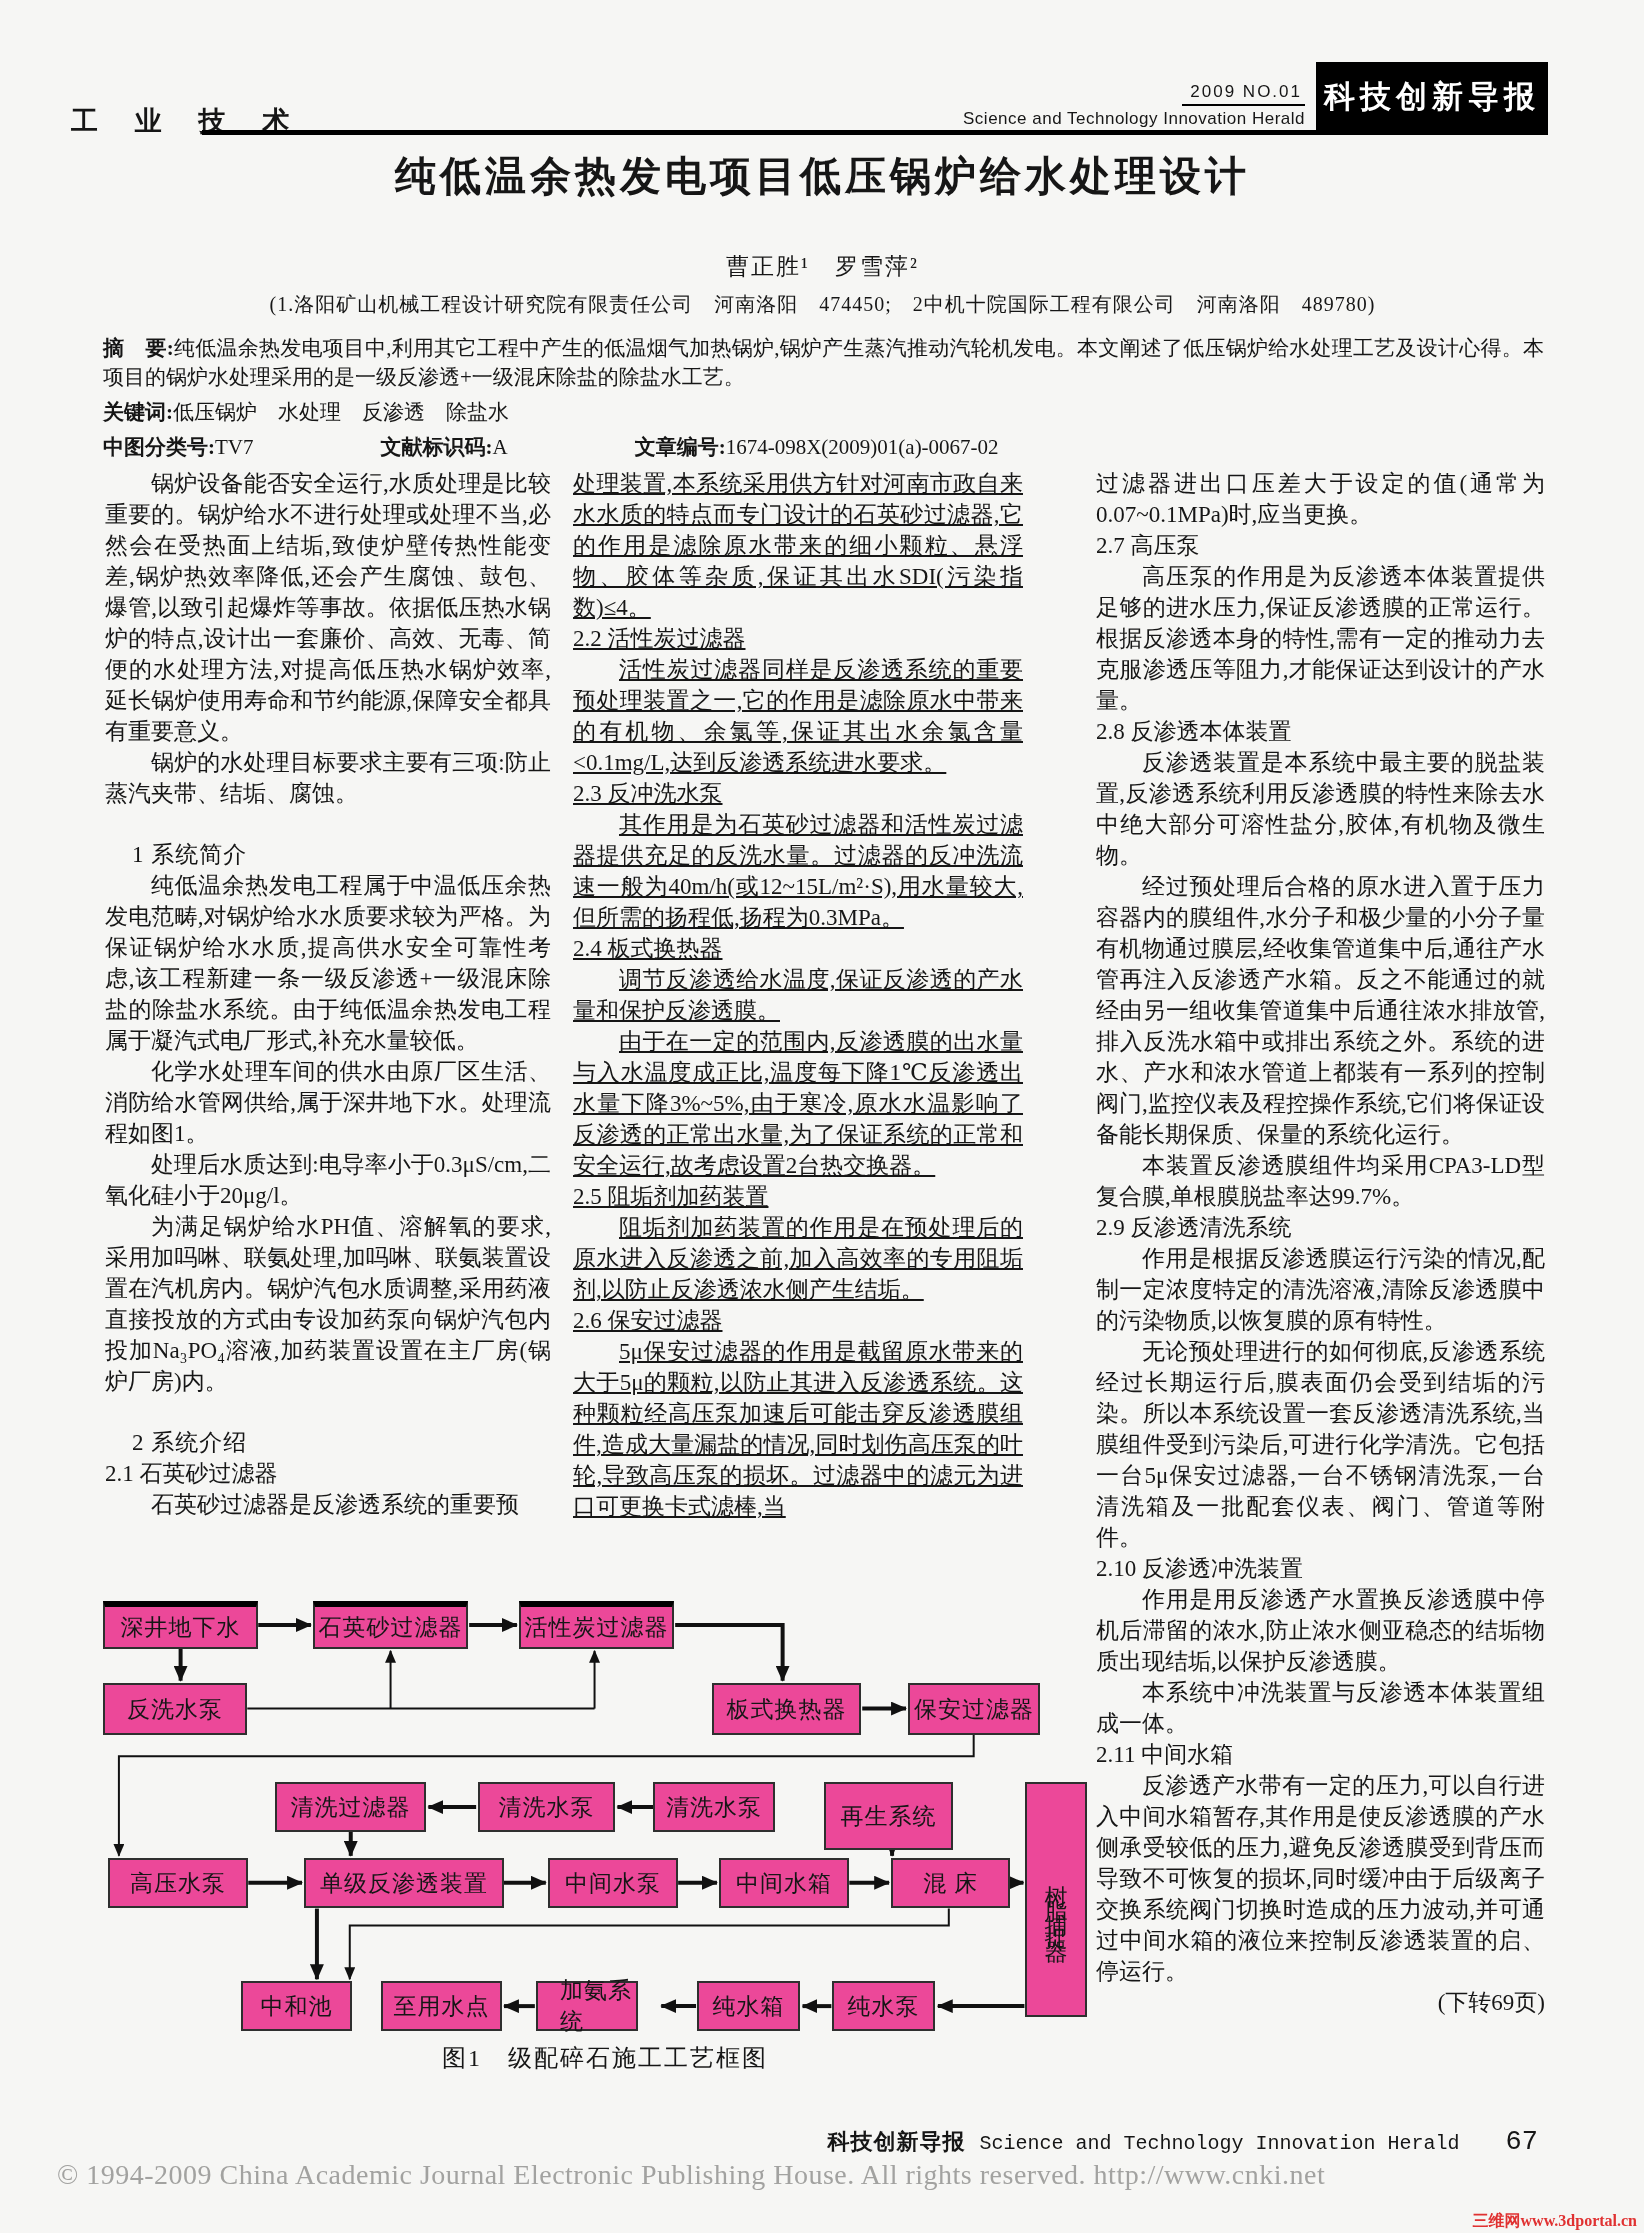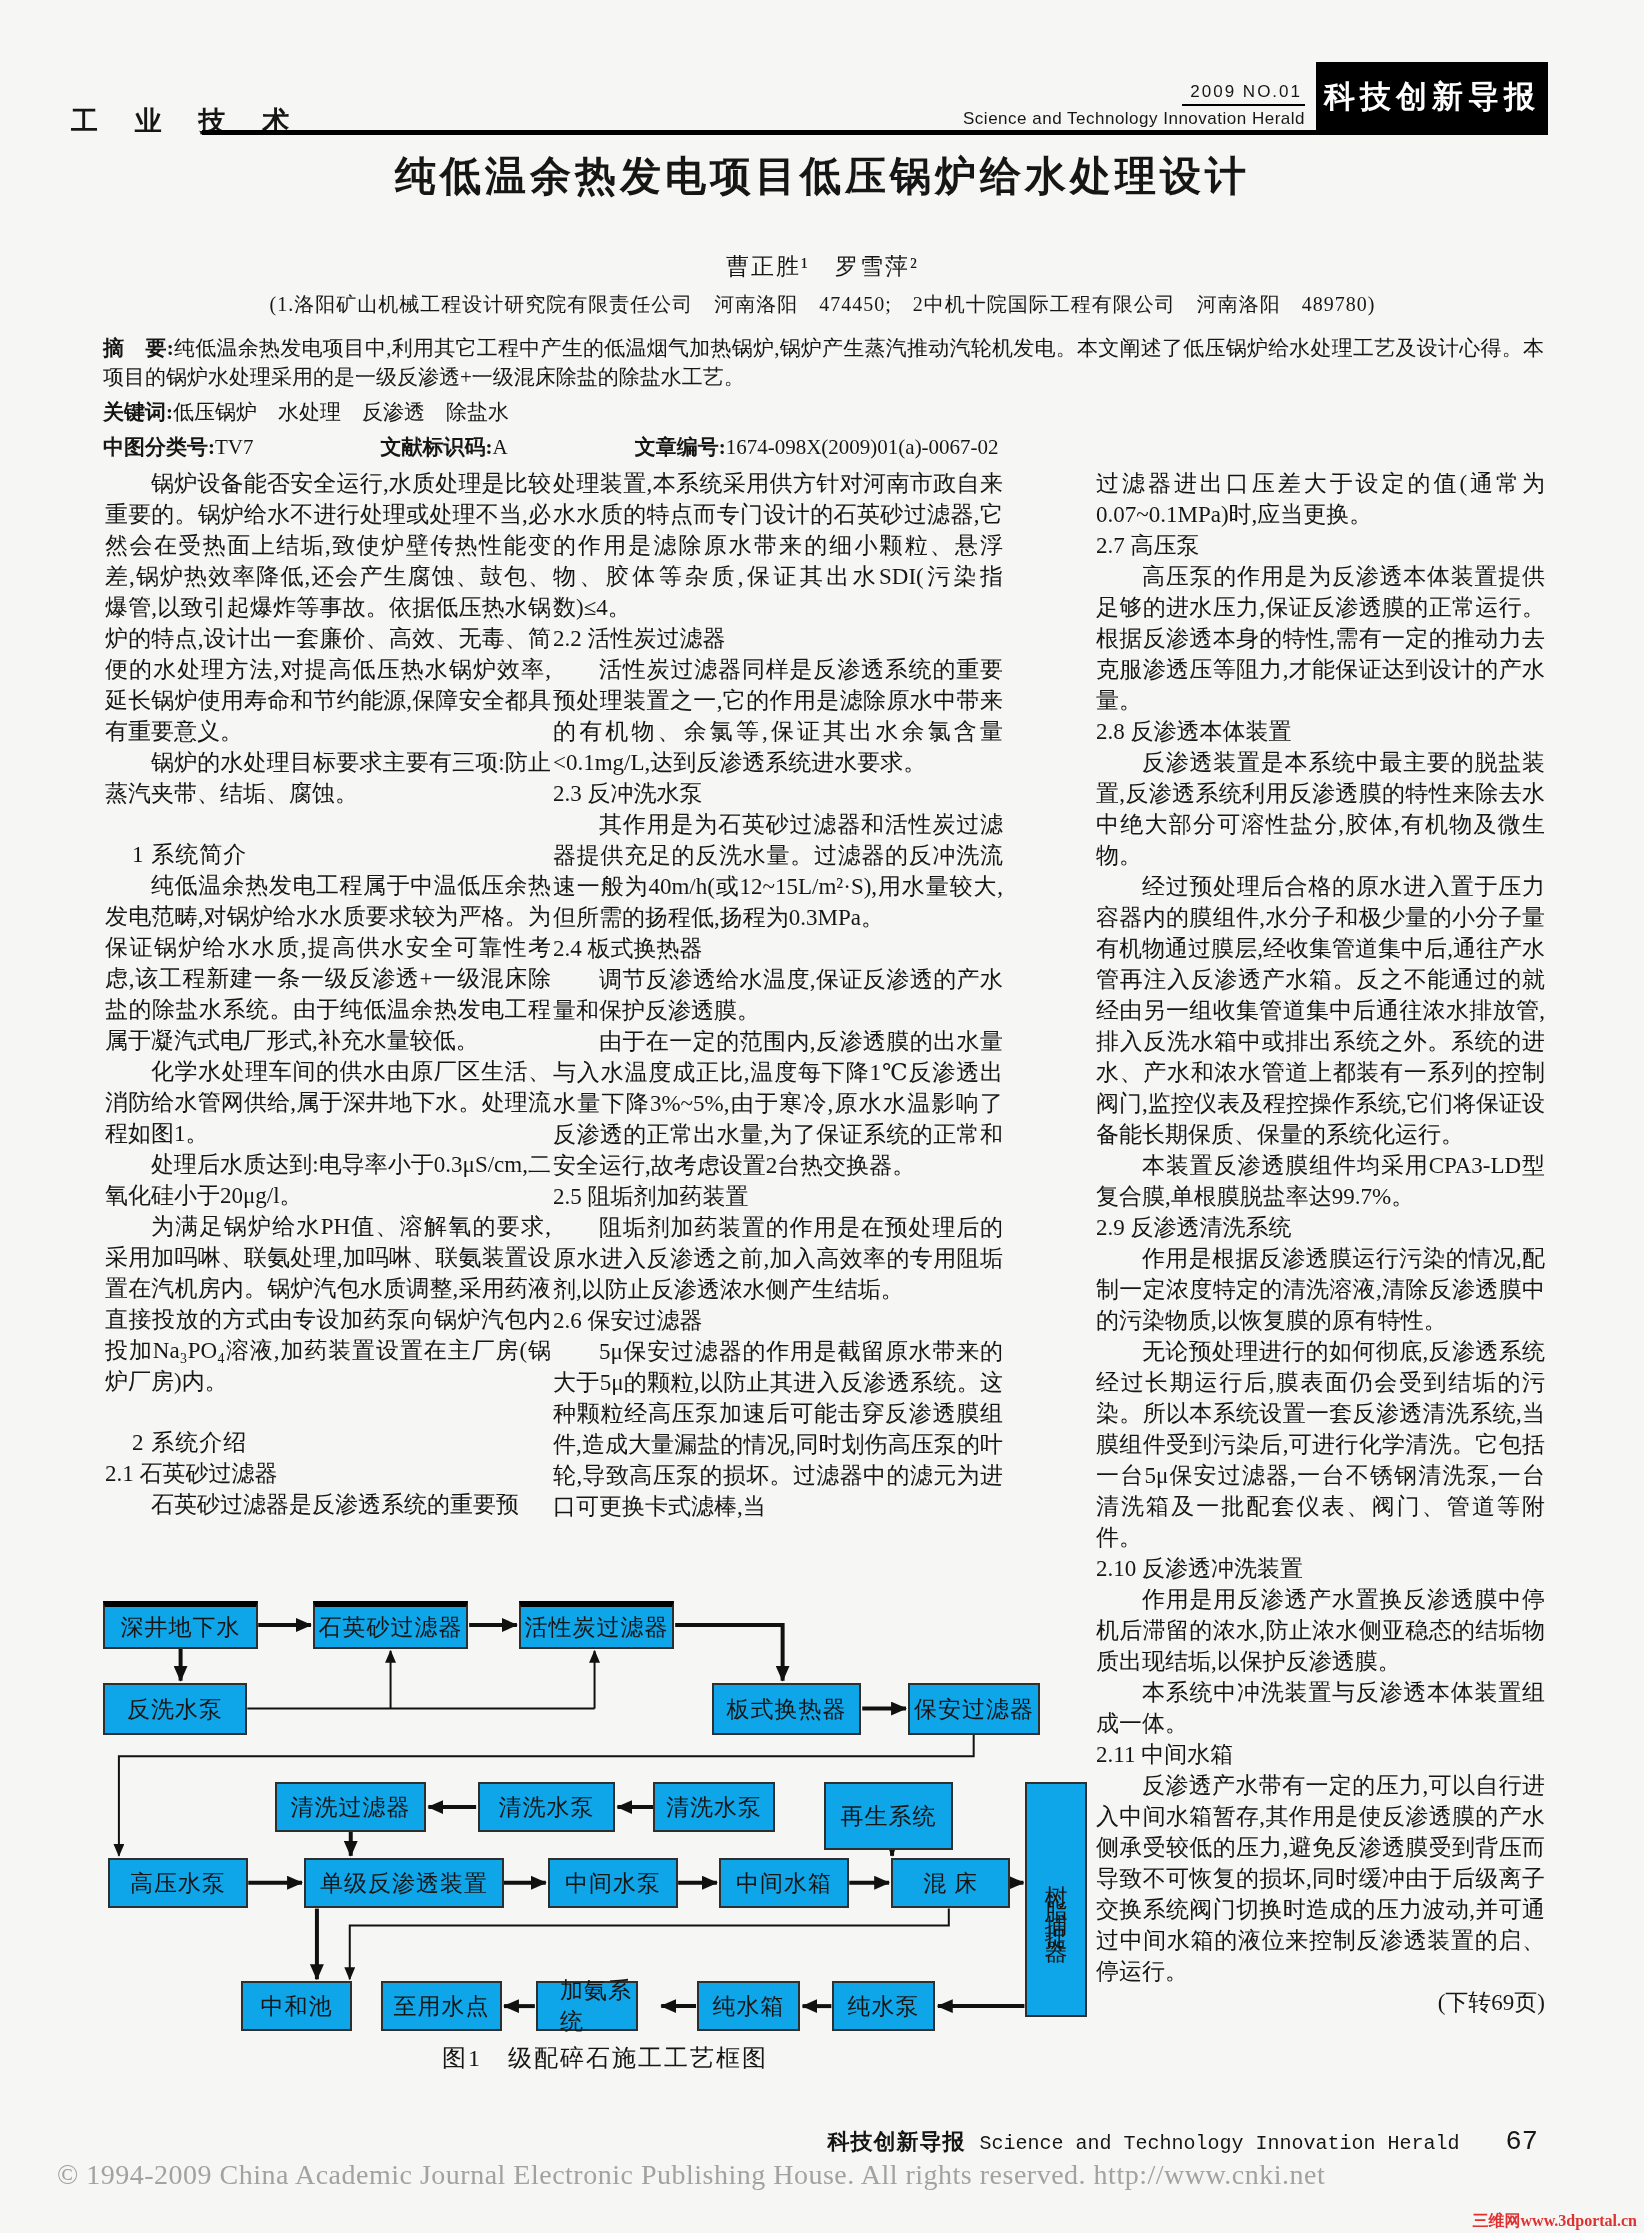--- a/index.html
+++ b/index.html
@@ -24,31 +24,31 @@
   
   .abstract{position:absolute;left:103px;top:334px;width:1441px;font-size:21px;line-height:29px;}
   .abstract p{margin:0;text-align:justify;}
   .abstract .kw{margin-top:6px;}
   .abstract .meta{margin-top:6px;}
   .abstract b{font-weight:700;}
   .gapl{margin-left:127px;}
   
   .col{position:absolute;top:468px;font-size:23px;line-height:31px;}
   #col1{left:105px;width:446px;}
-  #col2{left:553px;width:450px;}
+  #col2{left:573px;width:450px;text-decoration:underline;}
   #col3{left:1096px;width:449px;}
   .col p{margin:0;text-indent:2em;text-align:justify;}
   .col p.cont{text-indent:0;}
   .col p.sec{margin-top:30px;text-indent:0;text-align:left;letter-spacing:1px;margin-left:27px;}
   .col p.sub{text-indent:0;text-align:left;}
   .col p.pr{text-indent:0;text-align:right;}
   
   .flow{position:absolute;left:100px;top:1587px;width:1010px;height:478px;}
   .flow svg{position:absolute;left:0;top:0;}
-  .fb{position:absolute;box-sizing:border-box;border:2px solid #2f2f2f;background:#0ea5e9;
+  .fb{position:absolute;box-sizing:border-box;border:2px solid #2f2f2f;background:#ec4899;
       display:flex;align-items:center;justify-content:center;font-size:23px;letter-spacing:1px;z-index:2;}
   .fb.cap{border-top:6px solid #000;}
   .fb.vert{writing-mode:vertical-rl;text-orientation:upright;letter-spacing:14px;padding-top:4px;}
   .fig-caption{position:absolute;left:100px;top:2042px;width:1010px;text-align:center;font-size:24px;letter-spacing:2px;}
   
   .footer-line{position:absolute;top:2127px;right:107px;display:flex;align-items:baseline;white-space:nowrap;}
   .footer-cn{font-family:"Liberation Sans","DejaVu Sans",sans-serif;font-weight:700;font-size:22px;letter-spacing:1px;}
   .footer-en{font-family:"Liberation Mono","DejaVu Sans Mono",monospace;font-size:20px;margin-left:14px;}
   .footer-page{font-size:27px;margin-left:46px;font-family:"Liberation Mono","DejaVu Sans Mono",monospace;}
   .copyright{position:absolute;left:57px;top:2159px;font-size:28px;color:#a2a2a0;letter-spacing:0.5px;}

